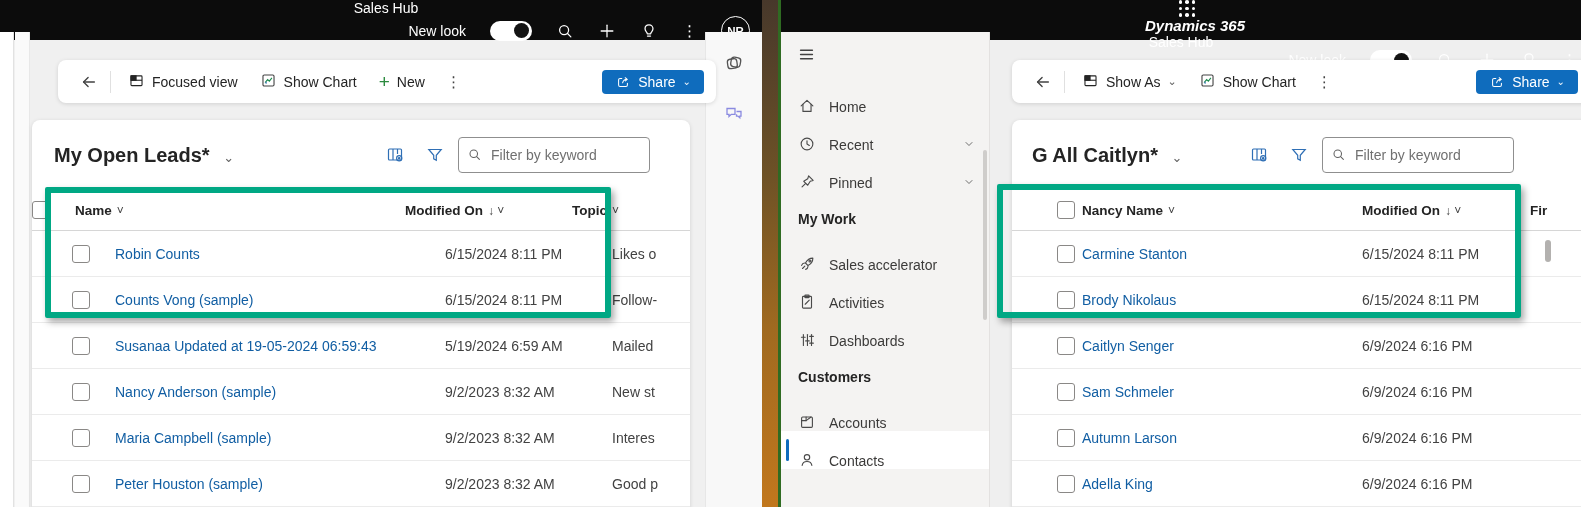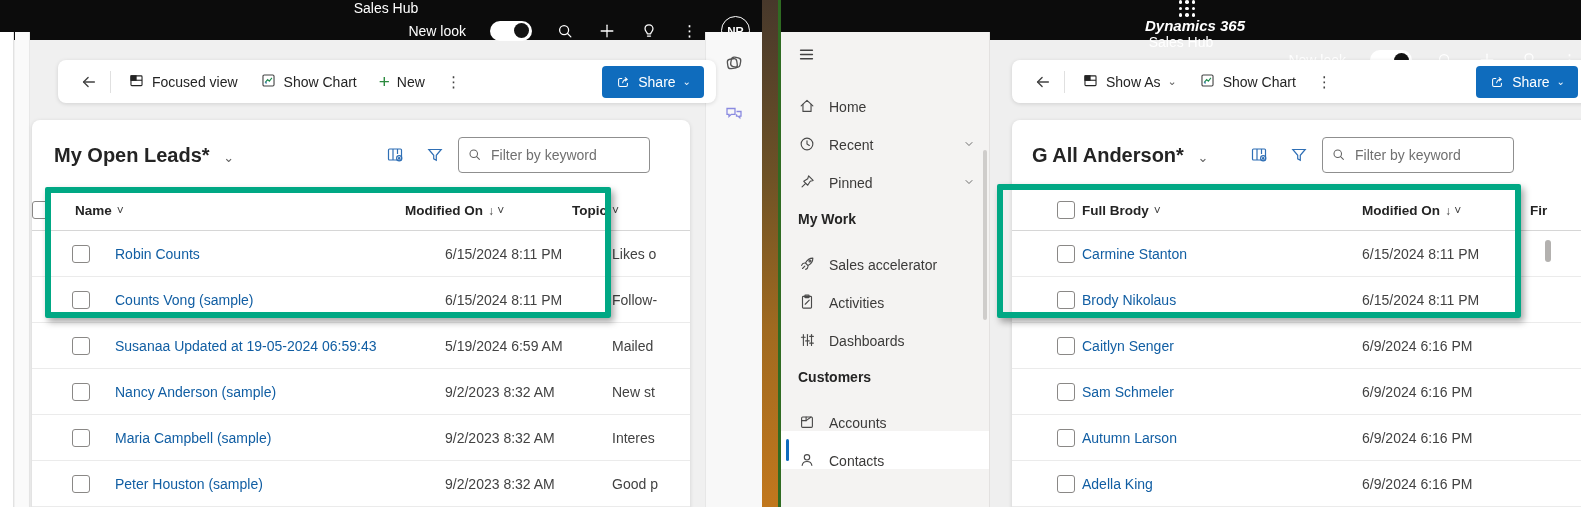--- a/index.html
+++ b/index.html
@@ -40,21 +40,21 @@
   
   .card { position:absolute; background:#fff; border-radius:8px; box-shadow:0 1px 4px rgba(0,0,0,.13); }
   .cmdbar { display:flex; align-items:center; padding:0 12px 0 16px; font-size:14px; color:#242424; }
   .cmd-item { display:flex; align-items:center; gap:7px; padding:0 11px; height:32px; border-radius:4px; cursor:pointer; white-space:nowrap; }
   .cmd-sep { width:1px; height:22px; background:#e0e0e0; margin:0 6px; }
   .cmd-icon svg { width:17px; height:17px; fill:none; stroke-width:1.3; }
   .back-btn { width:30px; height:30px; display:flex; align-items:center; justify-content:center; cursor:pointer; }
   .back-btn svg { width:18px; height:18px; stroke:#424242; fill:none; stroke-width:1.5; stroke-linecap:round; stroke-linejoin:round; }
   .plus-green { color:#2b8a3e; font-size:19px; font-weight:400; line-height:1; }
   .cmd-ellipsis { padding:0 10px; color:#424242; font-size:15px; cursor:pointer; }
-  .share-btn { margin-left:auto; background:#0f6cbd; color:#fff; height:32px; border-radius:4px; display:flex;
+  .share-btn { margin-left:auto; background:#0f6cbd; color:#fff; height:24px; border-radius:4px; display:flex;
                align-items:center; gap:7px; padding:0 13px; font-size:14px; cursor:pointer; }
   .share-btn svg { width:16px; height:16px; stroke:#fff; fill:none; stroke-width:1.3; stroke-linecap:round; stroke-linejoin:round; }
   .share-chev { font-size:10px; opacity:.95; }
   .chev-txt { color:#616161; font-size:11px; }
 
   
   .view-header { display:flex; align-items:center; height:70px; padding:0 0 0 22px; }
   .view-title { font-size:20px; font-weight:700; color:#242424; white-space:nowrap; cursor:pointer; }
   .view-title .chev-txt { font-size:13px; margin-left:8px; font-weight:400; }
   .vh-icon { width:34px; height:34px; display:flex; align-items:center; justify-content:center; cursor:pointer; }
@@ -454,21 +454,21 @@
             <polyline points="12.8,4.6 15.2,6.6 13,8.6"></polyline>
           </svg>
         <span>Share</span>
         <span class="share-chev">⌄</span>
       </span>
     </div>
 
     <div class="card" style="left:231px; top:120px; right:-40px; height:400px; border-radius:8px 8px 0 0;">
       <div class="view-header" style="padding-right:107px; padding-left:20px;">
         <span class="view-title">
-          <span>G All Anderson*</span>
+          <span>G All Caitlyn*</span>
           <span class="chev-txt">⌄</span>
         </span>
         <span style="flex:1"></span>
         <span class="vh-icon">
           <svg viewBox="0 0 20 20">
               <rect x="3.5" y="4" width="13" height="11" rx="1"></rect>
               <line x1="8" y1="4" x2="8" y2="15"></line>
               <line x1="12.5" y1="4" x2="12.5" y2="9"></line>
               <circle cx="14.2" cy="13.2" r="2.6"></circle>
               <circle cx="14.2" cy="13.2" r="0.7" fill="#2f6fb5"></circle>
@@ -484,21 +484,21 @@
               <circle cx="9" cy="9" r="5"></circle>
               <line x1="12.8" y1="12.8" x2="16.5" y2="16.5"></line>
             </svg>
           <input type="text" placeholder="Filter by keyword" style="">
         </span>
       </div>
 
       <div class="thead">
         <span class="cb" style="margin-left:45px;"></span>
         <span class="cell" style="margin-left:7px; width:280px;">
-          <span>Full Brody</span><span class="sort-glyphs">˅</span></span>
+          <span>Nancy Name</span><span class="sort-glyphs">˅</span></span>
         <span class="cell" style="width:168px;">
           <span>Modified On</span><span class="sort-glyphs">↓ ˅</span></span>
         <span class="cell" style="flex:1;">
           <span>Fir</span></span>
       </div>
 
       <div id="tbl-right">
 
           <div class="trow">
             <span class="cb"></span>

